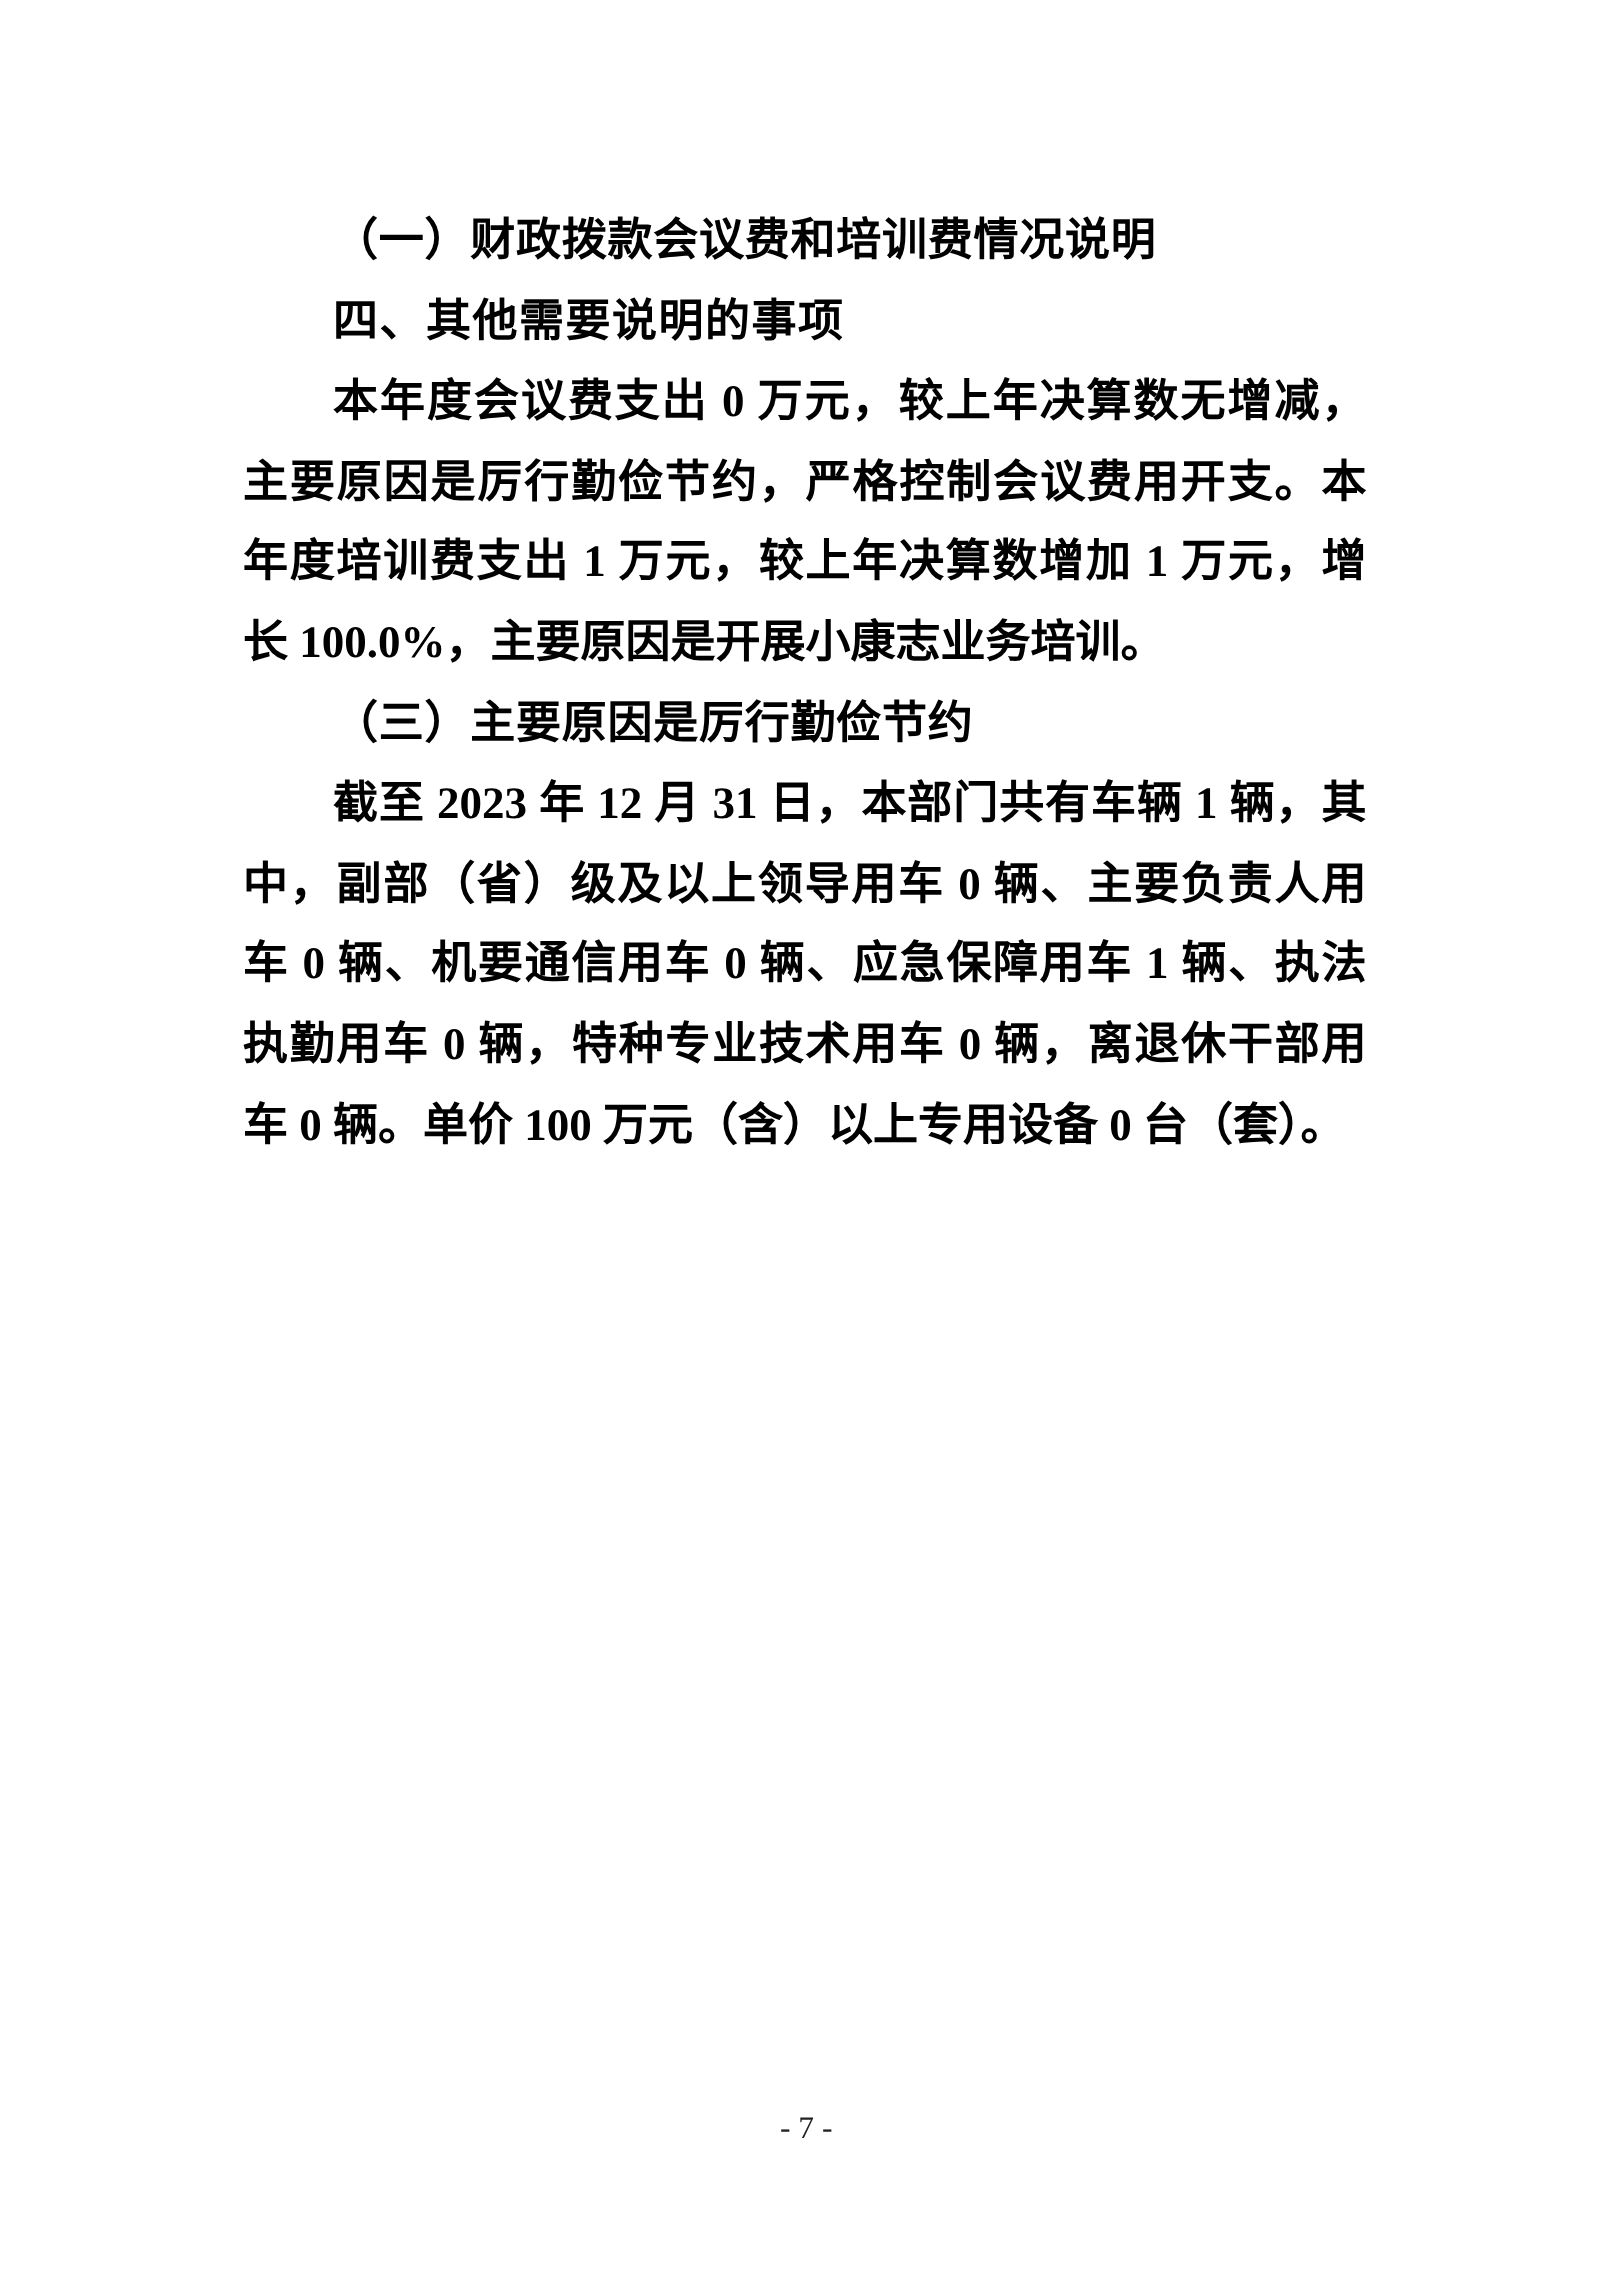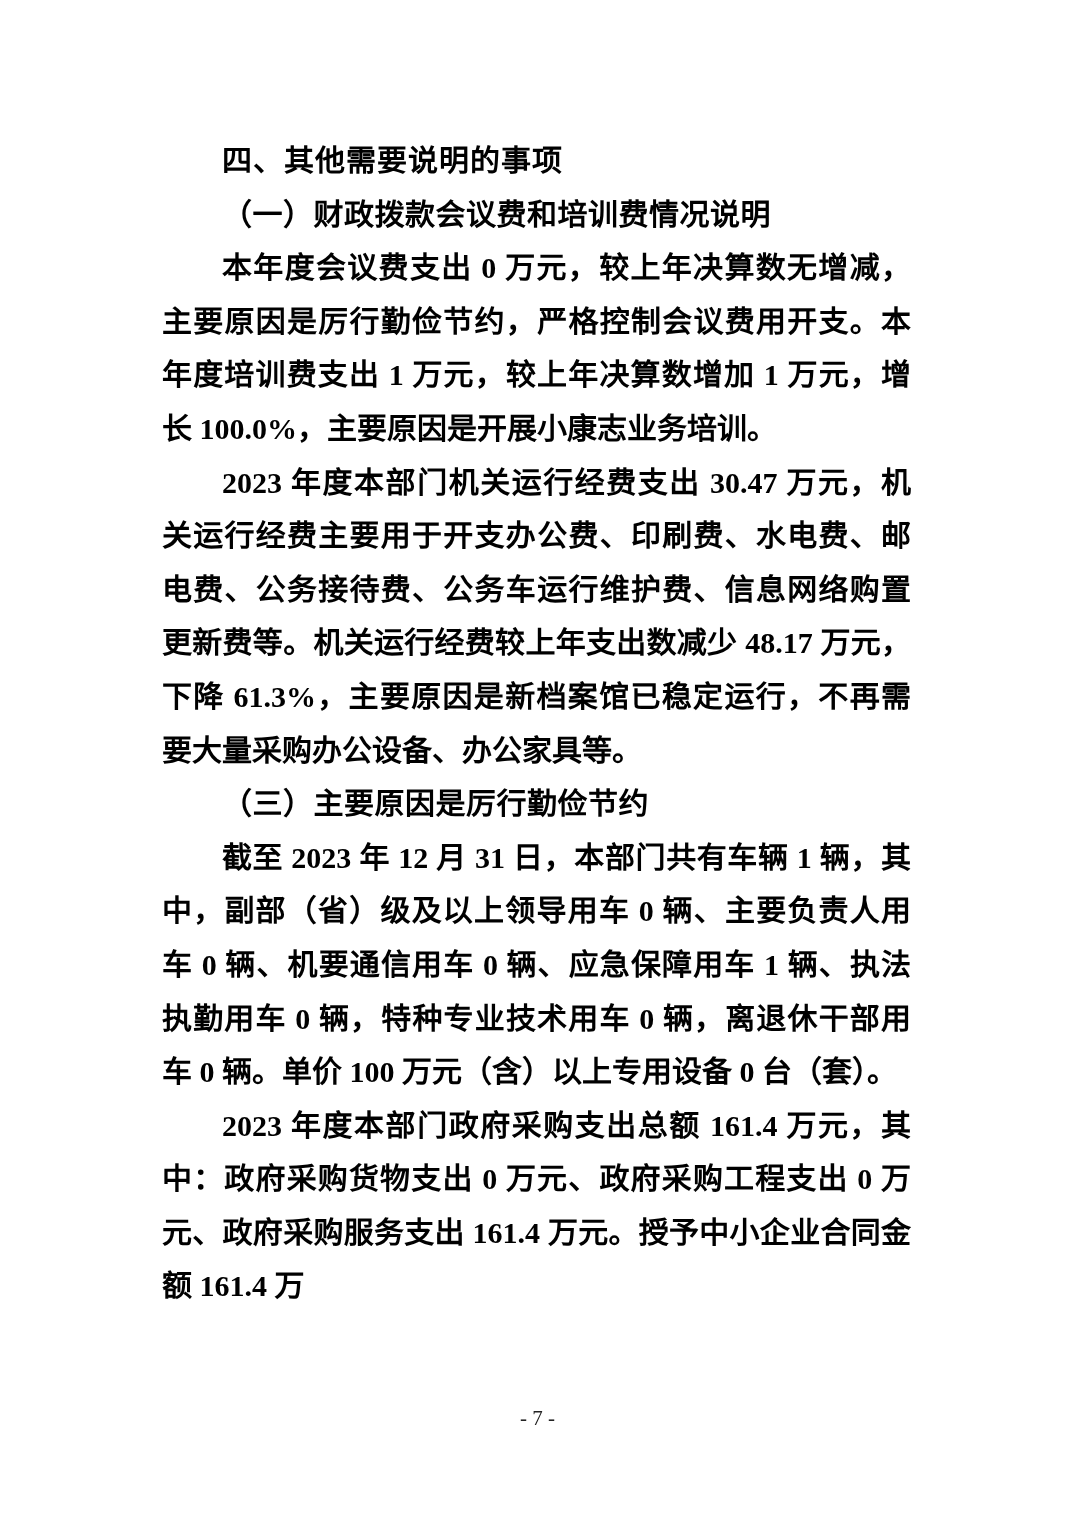--- a/index.html
+++ b/index.html
@@ -61,32 +61,30 @@
     color: #222222;
     font-family: "Liberation Serif", "DejaVu Serif", serif;
   }
 </style>
 </head>
 <body>
 
 <div class="page">
   <div class="content">
 
+    <div class="block heading-2">（一）财政拨款会议费和培训费情况说明</div>
+
     <div class="block heading-1">四、其他需要说明的事项</div>
-
-    <div class="block heading-2">（一）财政拨款会议费和培训费情况说明</div>
 
     <div class="block para">本年度会议费支出 0 万元，较上年决算数无增减，主要原因是厉行勤俭节约，严格控制会议费用开支。本年度培训费支出 1 万元，较上年决算数增加 1 万元，增长 100.0%，主要原因是开展小康志业务培训。</div>
 
 
-    <div class="block para">2023 年度本部门机关运行经费支出 30.47 万元，机关运行经费主要用于开支办公费、印刷费、水电费、邮电费、公务接待费、公务车运行维护费、信息网络购置更新费等。机关运行经费较上年支出数减少 48.17 万元，下降 61.3%，主要原因是新档案馆已稳定运行，不再需要大量采购办公设备、办公家具等。</div>
 
     <div class="block heading-2">（三）主要原因是厉行勤俭节约</div>
 
     <div class="block para">截至 2023 年 12 月 31 日，本部门共有车辆 1 辆，其中，副部（省）级及以上领导用车 0 辆、主要负责人用车 0 辆、机要通信用车 0 辆、应急保障用车 1 辆、执法执勤用车 0 辆，特种专业技术用车 0 辆，离退休干部用车 0 辆。单价 100 万元（含）以上专用设备 0 台（套）。</div>
 
 
-    <div class="block para">2023 年度本部门政府采购支出总额 161.4 万元，其中：政府采购货物支出 0 万元、政府采购工程支出 0 万元、政府采购服务支出 161.4 万元。授予中小企业合同金额 161.4 万</div>
 
   </div>
 
   <div class="page-footer">- 7 -</div>
 </div>
 
 </body></html>

